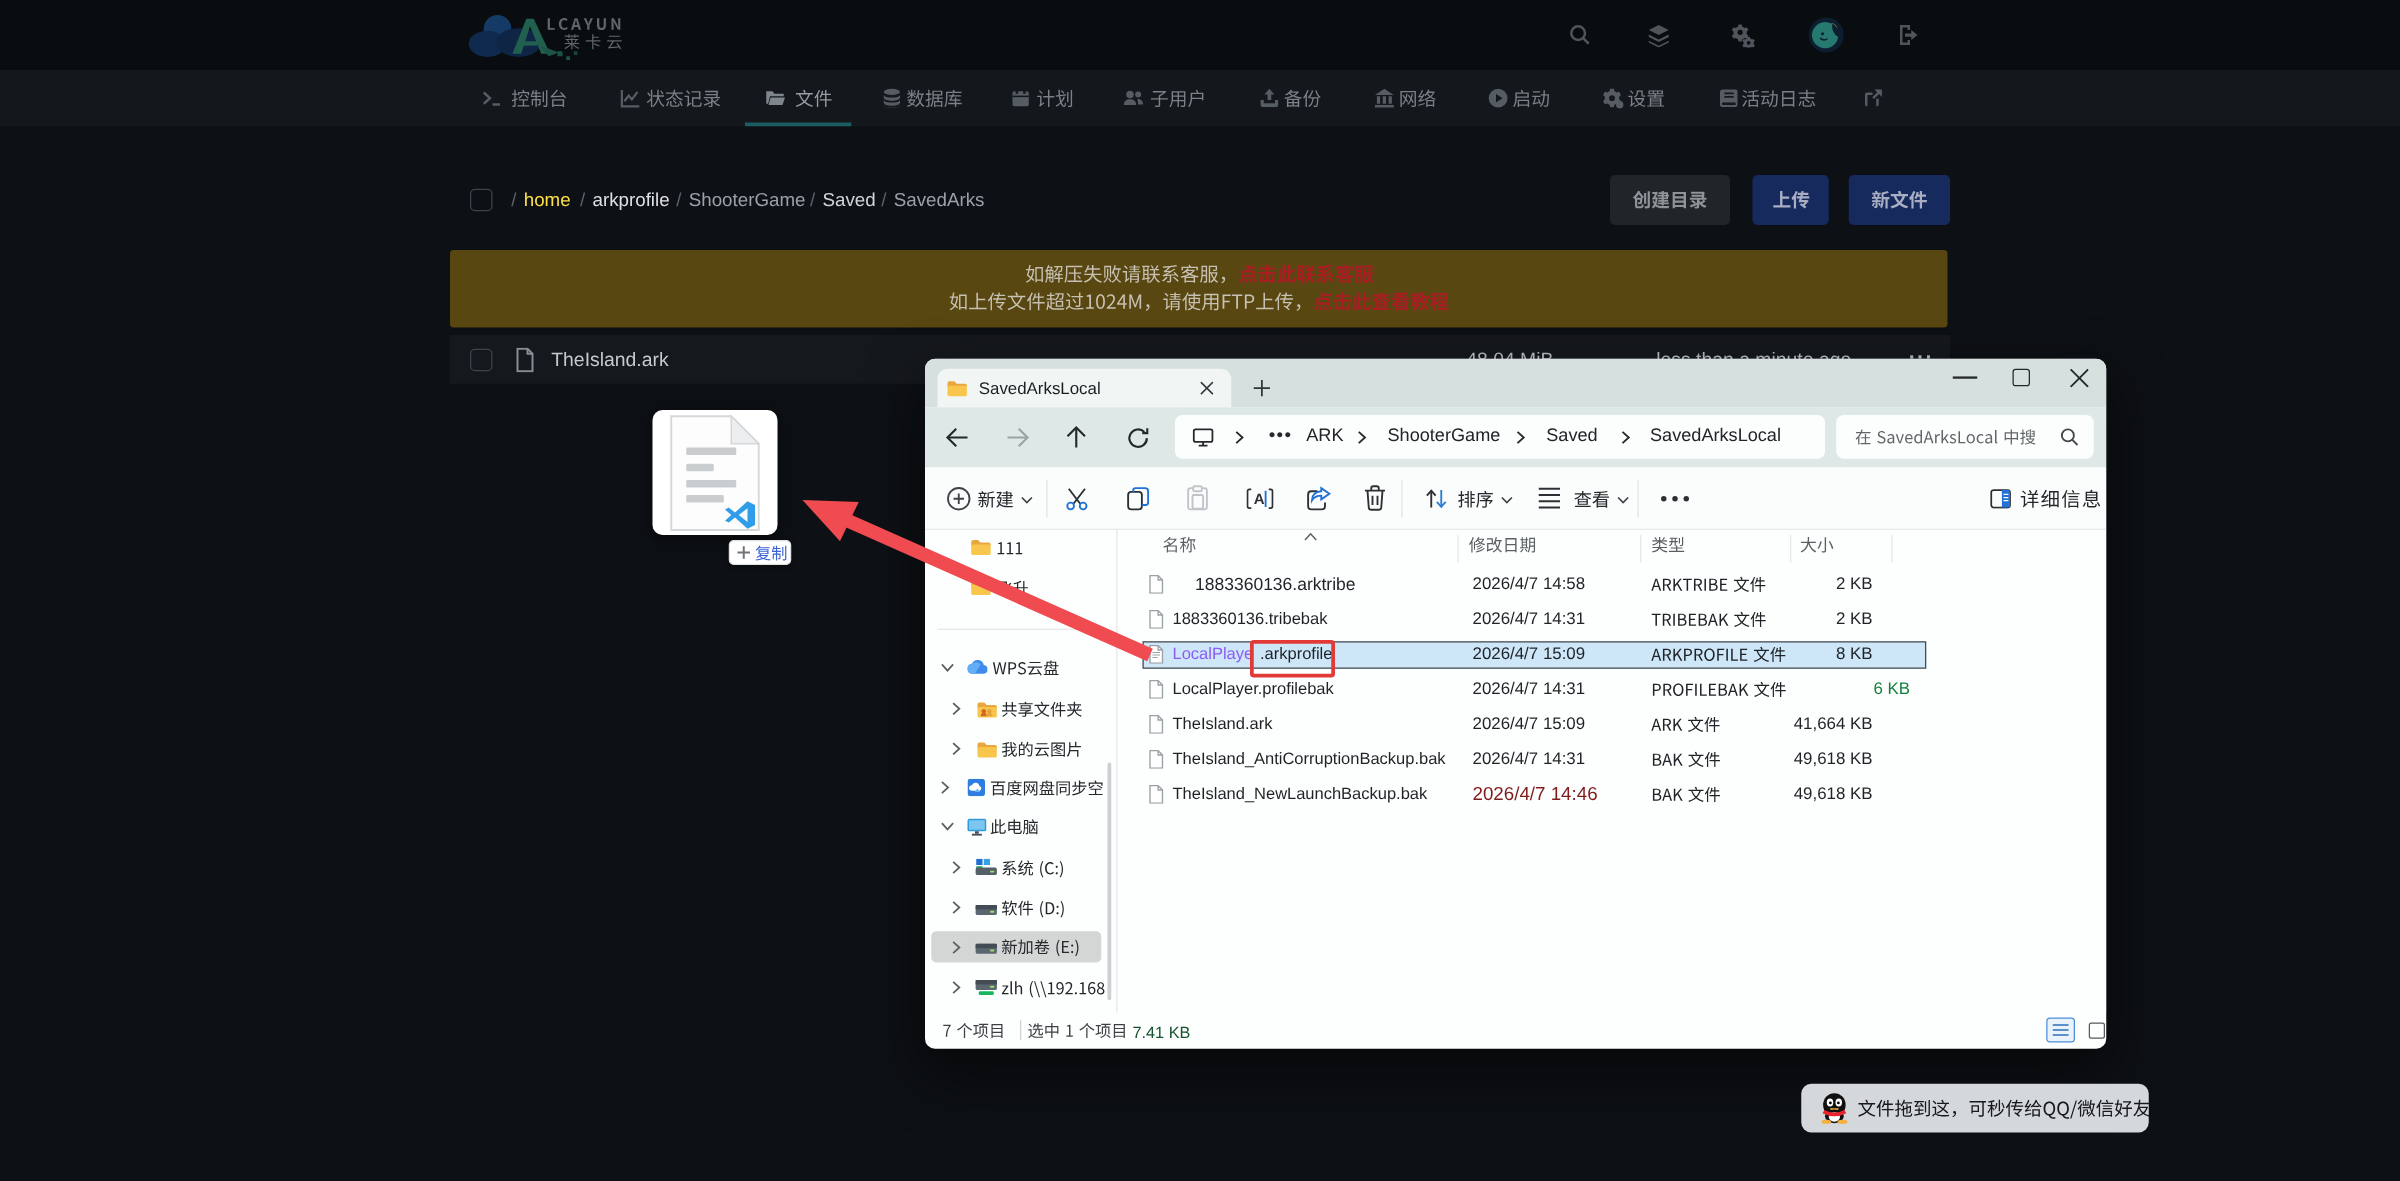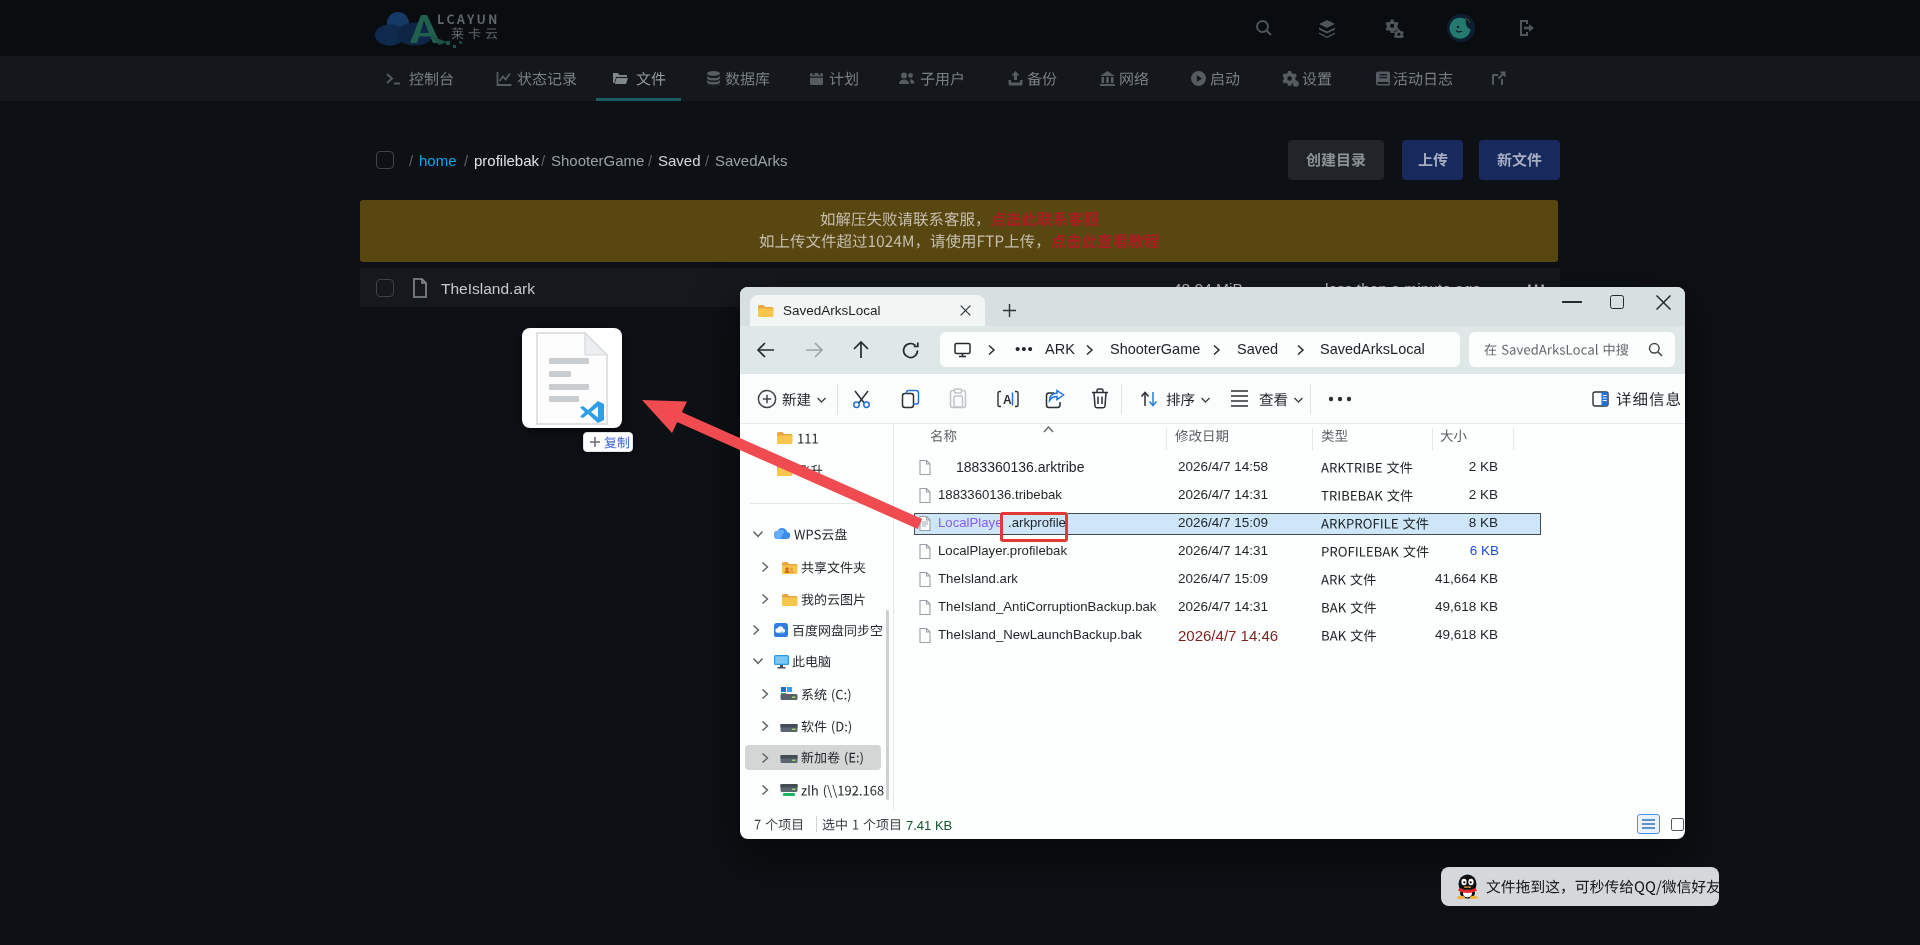--- a/index.html
+++ b/index.html
@@ -367,23 +367,23 @@
       <use href="#r29" x="2000.0"></use>
       <use href="#r30" x="3000.0"></use>
     </g>
   </svg>
 <svg class="abs" style="left:1490px;top:70px" width="17" height="17" viewBox="0 0 17 17">
     <path d="M13 9 v4.5 a1.5 1.5 0 0 1 -1.5 1.5 h-8 A1.5 1.5 0 0 1 2 13.5 v-8 A1.5 1.5 0 0 1 3.5 4 H8 v2 H4 v9 h7 V9Z" fill="#555c62"></path>
     <path d="M9.5 1.5 h6 v6 l-2.3-2.3 -4 4 -1.4-1.4 4-4Z" fill="#555c62"></path>
   </svg>
 <div class="abs" style="left:376px;top:151px;width:18px;height:18px;border:1.6px solid #3e444a;border-radius:4px"></div>
 <div class="lat" style="left:409px;top:152px;font-size:15px;color:#5d636a">/</div>
-<div class="lat" style="left:419px;top:152px;font-size:15px;color:#0ea5e9">home</div>
+<div class="lat" style="left:419px;top:152px;font-size:15px;color:#fde047">home</div>
 <div class="lat" style="left:464px;top:152px;font-size:15px;color:#5d636a">/</div>
-<div class="lat" style="left:474px;top:152px;font-size:15px;color:#dfe2e5">profilebak</div>
+<div class="lat" style="left:474px;top:152px;font-size:15px;color:#dfe2e5">arkprofile</div>
 <div class="lat" style="left:541px;top:152px;font-size:15px;color:#5d636a">/</div>
 <div class="lat" style="left:551px;top:152px;font-size:15px;color:#9aa1a7">ShooterGame</div>
 <div class="lat" style="left:648px;top:152px;font-size:15px;color:#5d636a">/</div>
 <div class="lat" style="left:658px;top:152px;font-size:15px;color:#d3d6d9">Saved</div>
 <div class="lat" style="left:705px;top:152px;font-size:15px;color:#5d636a">/</div>
 <div class="lat" style="left:715px;top:152px;font-size:15px;color:#9aa1a7">SavedArks</div>
 <div class="abs" style="left:1288px;top:140px;width:96px;height:40px;background:#212529;border-radius:4px"></div>
 <svg class="t" style="left:1306.0px;top:150.2px" width="62" height="20" viewBox="0 0 62 20">
     <g fill="#8f9499" transform="translate(0,15.45) scale(0.01500,-0.01500)">
       <use href="#b6" x="0.0"></use>
@@ -991,21 +991,21 @@
         <use href="#r128" x="2562.0"></use>
         <use href="#r65" x="2855.0"></use>
         <use href="#r109" x="3398.0"></use>
         <use href="#r129" x="3987.0"></use>
         <use href="#r61" x="4644.0"></use>
         <use href="#r127" x="5252.0"></use>
         <use href="#r10" x="6198.0"></use>
         <use href="#r11" x="7198.0"></use>
       </g>
     </svg>
-    <div class="lat" style="left:759px;top:256px;font-size:13.5px;color:#1d4ed8;transform:translateX(-100%)">6 KB</div>
+    <div class="lat" style="left:788px;top:256px;font-size:13.5px;color:#15803d;transform:translateX(-100%)">6 KB</div>
     <svg class="abs" style="left:179px;top:285px" width="12" height="15" viewBox="0 0 12 15">
       <path d="M1 0.5 h6.5 l3.5 3.5 v10.5 H1Z" fill="#fff" stroke="#9aa0a5" stroke-width="1.1"></path>
       <path d="M7.5 0.5 v3.5 h3.5" fill="none" stroke="#9aa0a5" stroke-width="1.1"></path>
     </svg>
     <div class="lat" style="left:198px;top:284px;font-size:13.2px;color:#1f2327">TheIsland.ark</div>
     <div class="lat" style="left:438px;top:284px;font-size:13.5px;color:#1f2327">2026/4/7 15:09</div>
     <svg class="t" style="left:581.0px;top:284.4px" width="58" height="18" viewBox="0 0 58 18">
       <g fill="#1f2327" transform="translate(0,13.60) scale(0.01320,-0.01320)">
         <use href="#r61" x="0.0"></use>
         <use href="#r126" x="608.0"></use>

